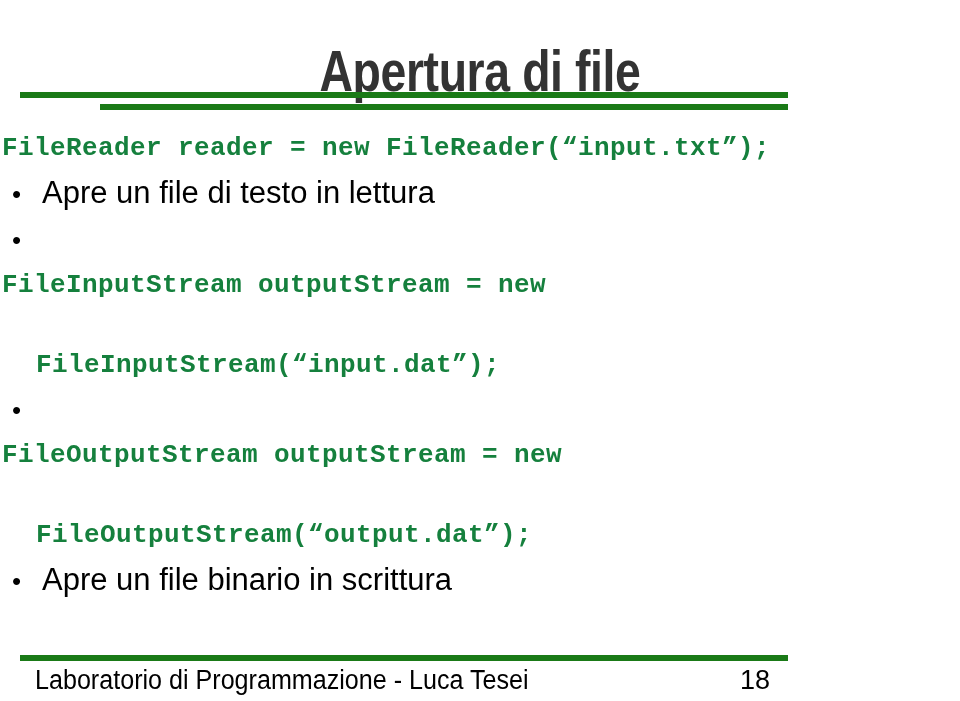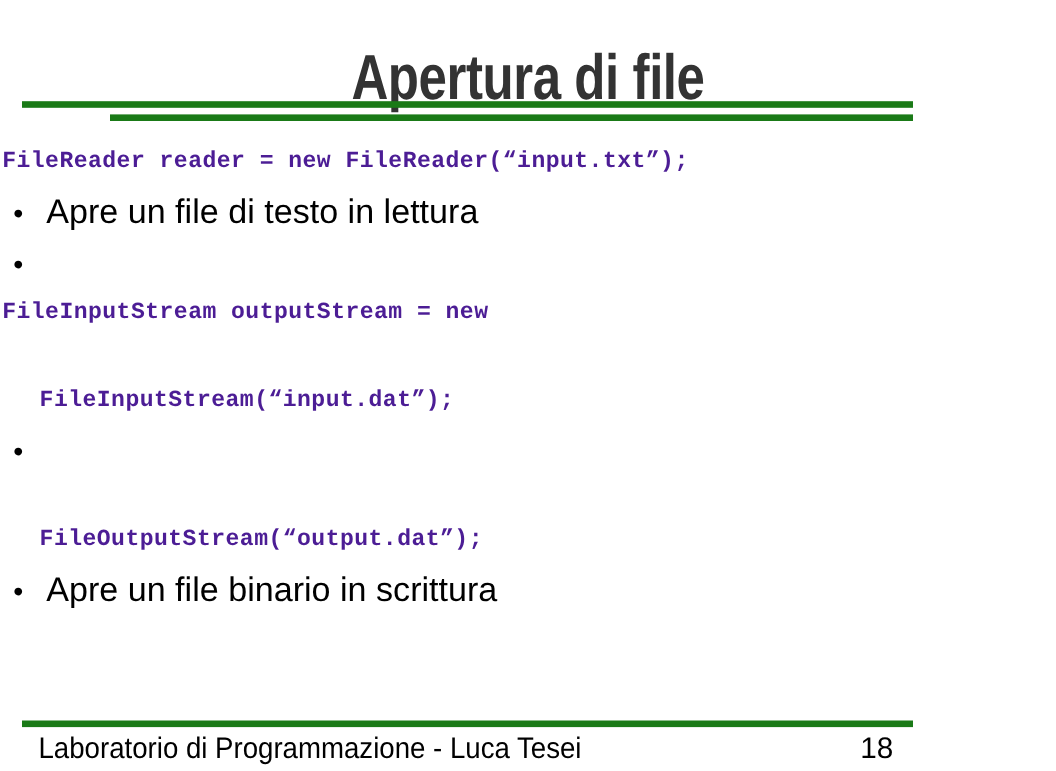--- a/index.html
+++ b/index.html
@@ -7,21 +7,20 @@
     padding: 0;
     background: #ffffff;
   }
   #slide {
     position: relative;
     width: 788px;
     height: 701px;
     background: #ffffff;
     overflow: hidden;
     font-family: "Liberation Sans", sans-serif;
-    padding-left: 42px;
   }
 
   
   .slide-title {
     position: absolute;
     left: 0;
     top: -2px;
     width: 960px;
     text-align: center;
     font-family: "Liberation Sans", sans-serif;
@@ -48,23 +47,23 @@
   .body-block {
     position: absolute;
     left: 0;
     top: 126px;
     width: 960px;
   }
 
   .code-line {
     font-family: "Liberation Mono", "DejaVu Sans Mono", monospace;
     font-weight: bold;
-    font-size: 21px;
+    font-size: 26px;
     line-height: 44px;
-    color: #4c1d95;
+    color: #15803d;
     white-space: pre;
     padding-left: 2px;
     letter-spacing: 0.4px;
   }
   .code-line.cont { padding-left: 36px; margin-top: 36px; }
 
   .bullet-line {
     display: flex;
     align-items: baseline;
     font-family: "Liberation Sans", sans-serif;
@@ -139,20 +138,21 @@
       <span class="bullet-dot">•</span>
     </div>
 
     <div class="code-line">FileInputStream outputStream = new</div>
     <div class="code-line cont">FileInputStream(“input.dat”);</div>
 
     <div class="bullet-line">
       <span class="bullet-dot">•</span>
     </div>
 
+    <div class="code-line">FileOutputStream outputStream = new</div>
     <div class="code-line cont">FileOutputStream(“output.dat”);</div>
 
     <div class="bullet-line">
       <span class="bullet-dot">•</span>
       <span class="bullet-text">Apre un file binario in scrittura</span>
     </div>
 
   </div>
 
   <div class="footer-rule"></div>

